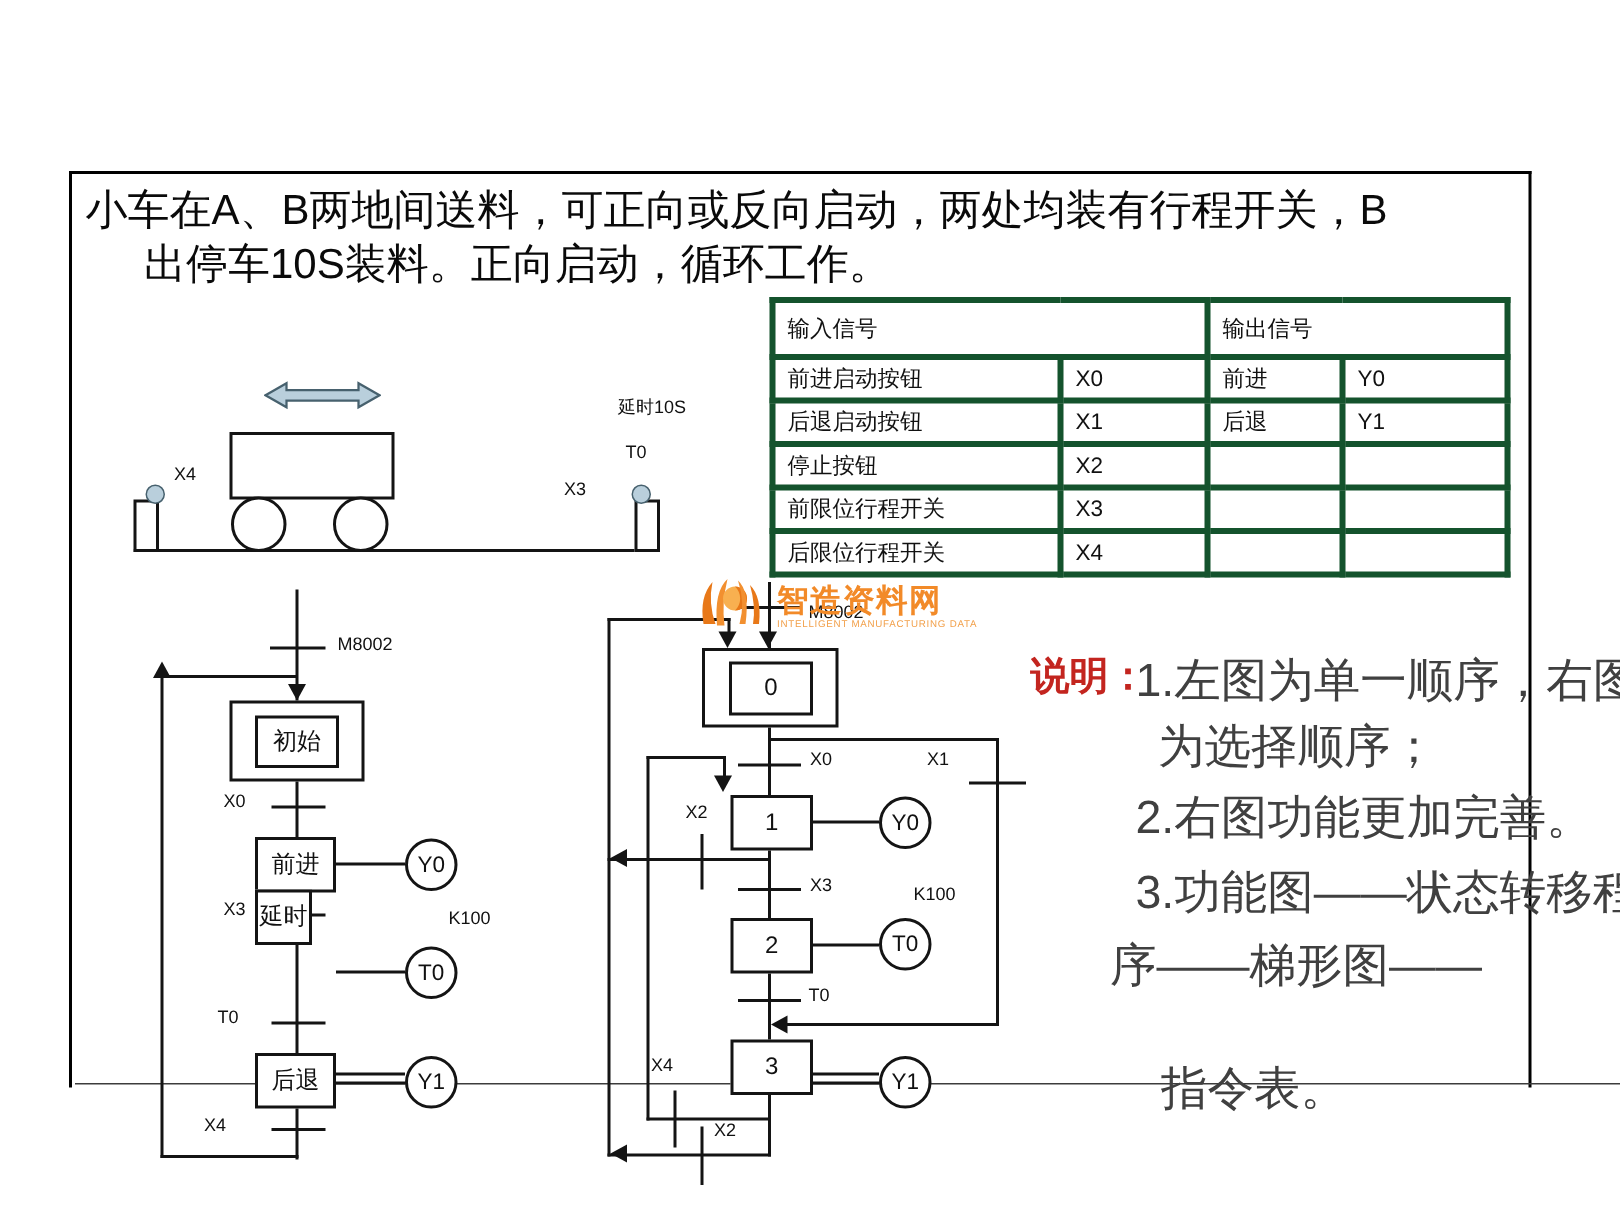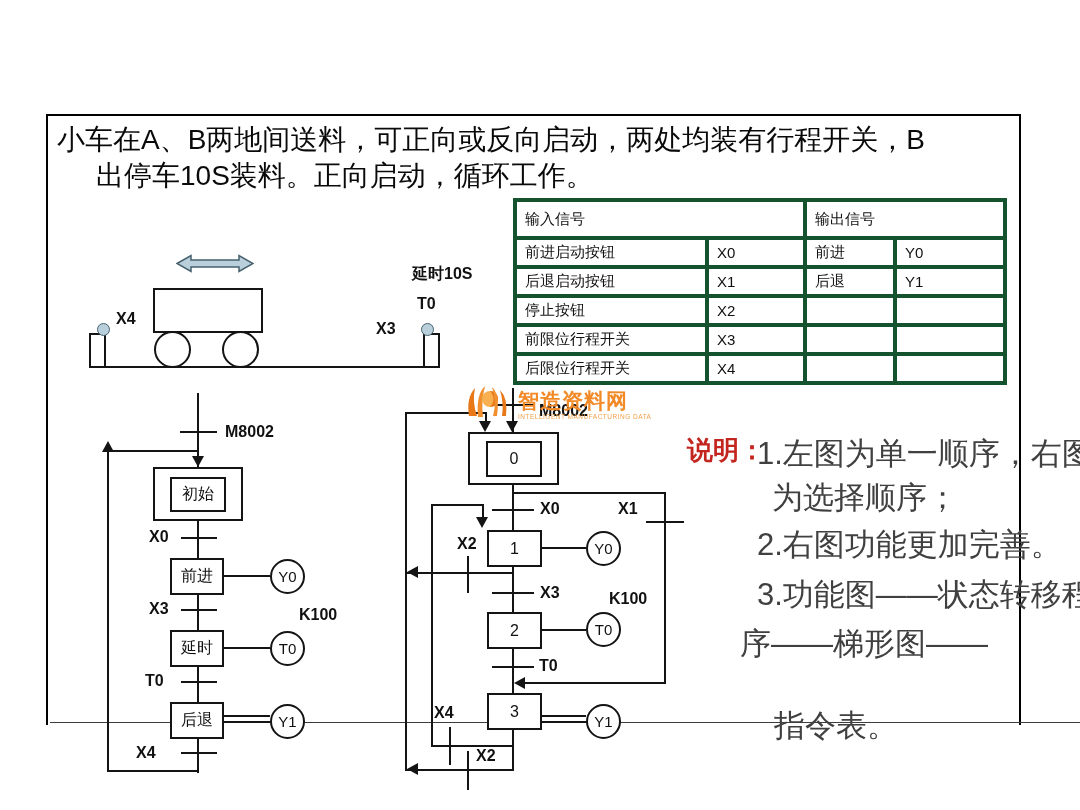--- a/index.html
+++ b/index.html
@@ -8,21 +8,21 @@
   .abs{position:absolute;}
   
   .hl{position:absolute;height:2px;background:#141414;z-index:2;}
   .vl{position:absolute;width:2px;background:#141414;z-index:2;}
   .thin{position:absolute;height:1px;background:#3c3c3c;z-index:1;}
   .sbox{position:absolute;box-sizing:border-box;border:2px solid #141414;background:#fff;
         display:flex;align-items:center;justify-content:center;font-size:16px;z-index:3;}
   .circ{position:absolute;box-sizing:border-box;width:35px;height:35px;border:2px solid #141414;
         border-radius:50%;background:#fff;display:flex;align-items:center;justify-content:center;
         font-size:15px;z-index:3;}
-  .lbl{position:absolute;white-space:nowrap;font-size:16px;z-index:4;line-height:1.1;font-weight:bold;}
+  .lbl{position:absolute;white-space:nowrap;font-size:12px;z-index:4;line-height:1.1;}
   .arr-d{position:absolute;width:0;height:0;border-left:6px solid transparent;
          border-right:6px solid transparent;border-top:11px solid #141414;z-index:2;}
   .arr-u{position:absolute;width:0;height:0;border-left:6px solid transparent;
          border-right:6px solid transparent;border-bottom:11px solid #141414;z-index:2;}
   .arr-l{position:absolute;width:0;height:0;border-top:6px solid transparent;
          border-bottom:6px solid transparent;border-right:11px solid #141414;z-index:2;}
   
   #title-box{position:absolute;left:50px;top:31px;width:969px;height:77px;border:3px solid #000;
              display:flex;align-items:center;justify-content:center;z-index:2;}
   #title-text{font-family:"Liberation Serif","DejaVu Serif",serif;font-size:52px;font-weight:600;
@@ -133,21 +133,21 @@
       <span>前进</span>
     </div>
     <div class="hl" style="left:224px;top:575px;width:46px;"></div>
     <div class="circ" style="left:270px;top:559px;">
       <span>Y0</span>
     </div>
 
     <div class="hl" style="left:181px;top:609px;width:36px;"></div>
     <div class="lbl" style="left:149px;top:600px;">X3</div>
     <div class="lbl" style="left:299px;top:606px;">K100</div>
-    <div class="sbox" style="left:170px;top:630px;width:54px;height:37px;">
+    <div class="sbox" style="left:170px;top:593px;width:38px;height:37px;">
       <span>延时</span>
     </div>
     <div class="hl" style="left:224px;top:647px;width:46px;"></div>
     <div class="circ" style="left:270px;top:631px;">
       <span>T0</span>
     </div>
 
     <div class="hl" style="left:181px;top:681px;width:36px;"></div>
     <div class="lbl" style="left:145px;top:672px;">T0</div>
     <div class="sbox" style="left:170px;top:702px;width:54px;height:37px;">

